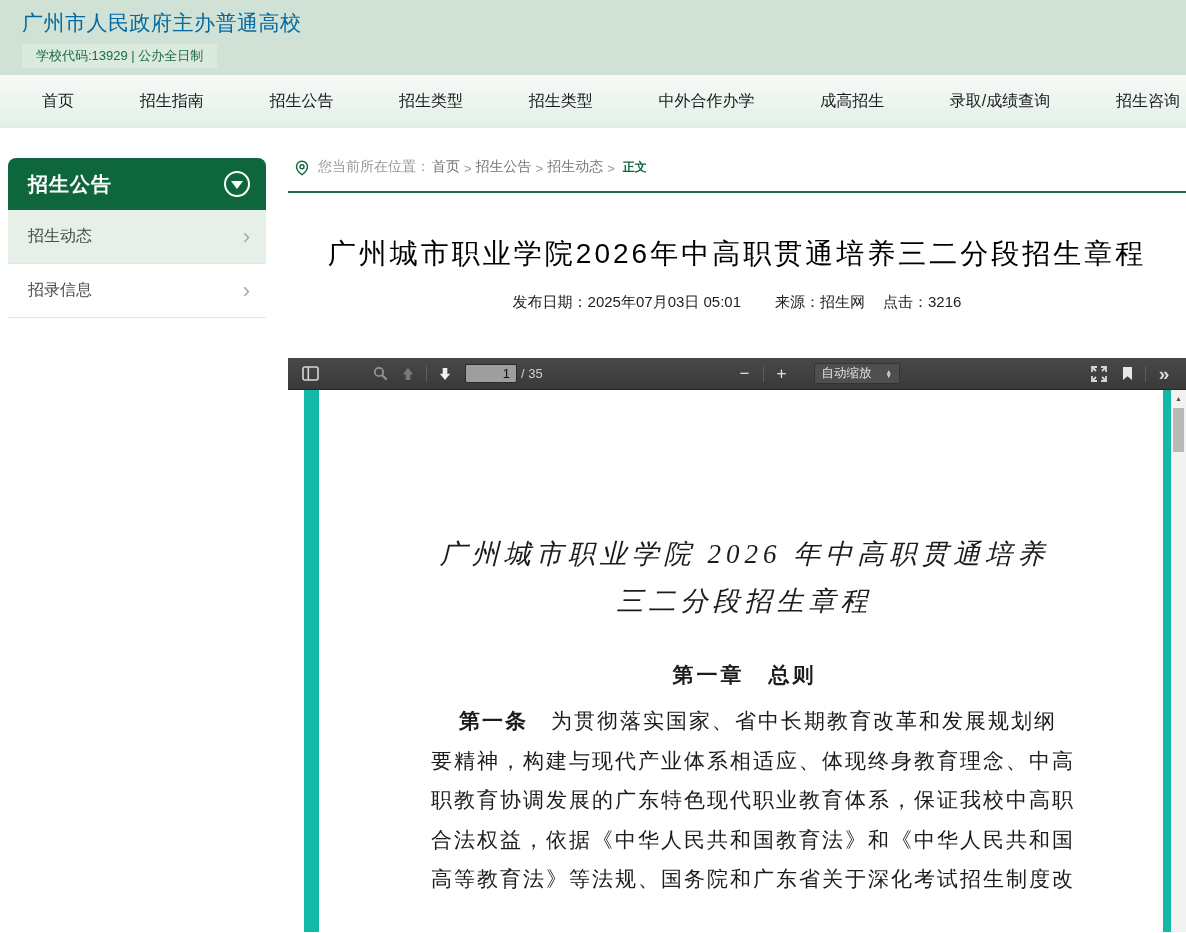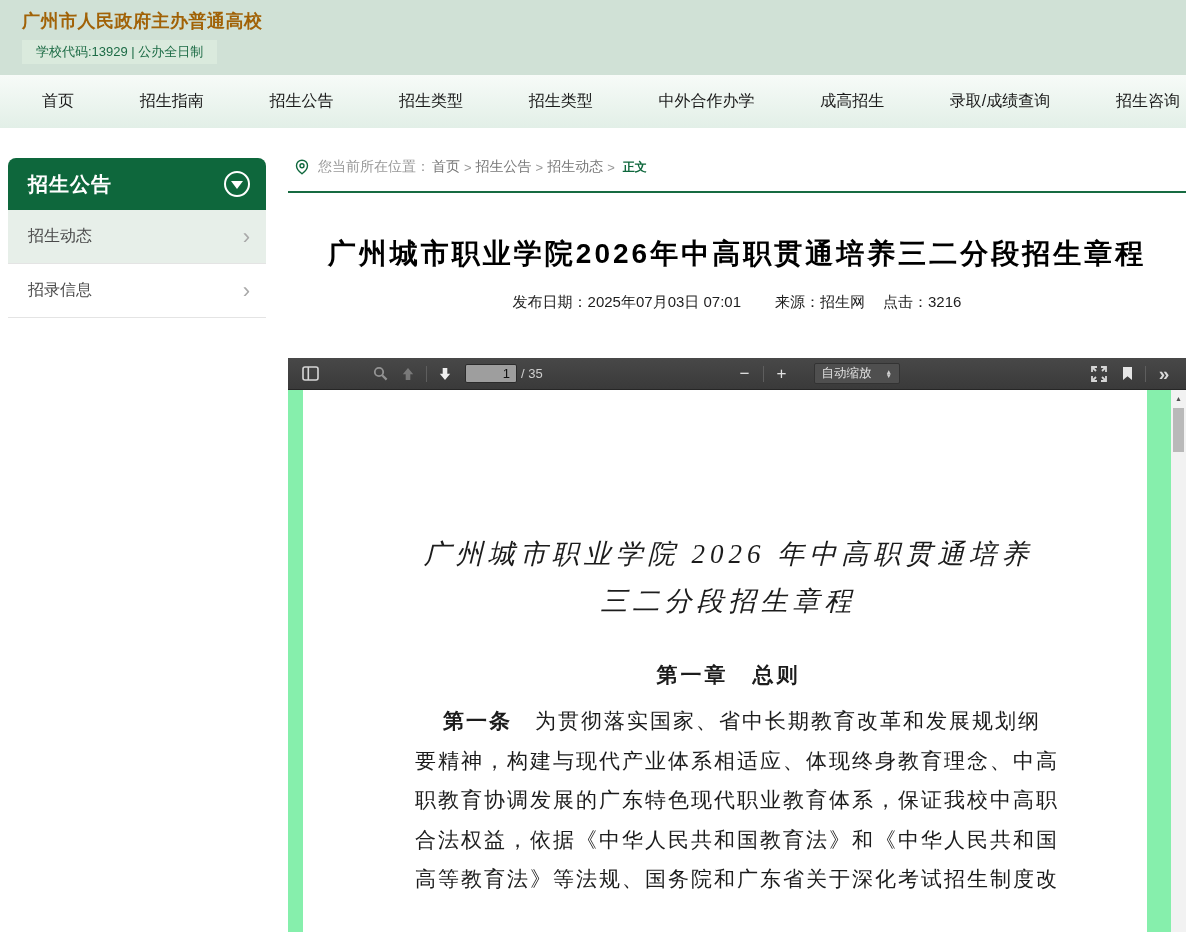--- a/index.html
+++ b/index.html
@@ -1,21 +1,21 @@
 <!DOCTYPE html>
 <html><head>
 <meta charset="utf-8">
 <style>
   * { margin:0; padding:0; box-sizing:border-box; }
   html,body { width:1186px; height:933px; overflow:hidden; background:#fff;
               font-family:"Liberation Sans","DejaVu Sans",sans-serif; }
 
   
   .banner { height:75px; background:#d0e1d6; padding:9px 0 0 22px; }
-  .banner-title { font-size:18px; font-weight:bold; color:#a16207; letter-spacing:0.5px; }
+  .banner-title { font-size:21px; font-weight:normal; color:#0369a1; letter-spacing:0.5px; }
   .banner-badge { display:inline-block; margin-top:7px; background:#daeadd; color:#1c6b45;
                   font-size:13px; padding:3px 14px; }
 
   
   .topnav { height:53px; background:linear-gradient(#f7fbf8,#e2efe7);
             display:flex; align-items:center; justify-content:space-between;
             padding:0 6px 0 42px; }
   .nav-item { font-size:16px; color:#1a1a1a; text-decoration:none; cursor:pointer; white-space:nowrap; }
 
   
@@ -32,29 +32,29 @@
   .sb-toggle .tri { width:0; height:0; border-left:6px solid transparent;
                     border-right:6px solid transparent; border-top:8px solid #fff; margin-top:2px; }
   .sb-item { height:54px; display:flex; align-items:center; justify-content:space-between;
              padding:0 16px 0 20px; font-size:16px; color:#4a4a4a; background:#fff;
              border-bottom:1px solid #e4e4e4; cursor:pointer; }
   .sb-item.active { background:#e7efe9; }
   .chev { color:#a9a9a9; font-size:22px; line-height:1; font-weight:400; }
 
   
   .content { position:absolute; left:288px; top:0; right:0; bottom:0; }
-  .breadcrumb { display:flex; align-items:center; margin-top:30px; font-size:14px;
+  .breadcrumb { display:flex; align-items:flex-end; margin-top:30px; font-size:14px;
                 color:#999; padding-left:6px; }
   .breadcrumb .bc-pin { margin-right:8px; display:flex; }
   .bc-link { color:#777; text-decoration:none; cursor:pointer; margin:0 2px; }
   .bc-sep { color:#999; margin:0 2px; font-size:13px; }
   .bc-current { color:#0e673c; font-weight:bold; font-size:12px; margin-left:6px; }
   .green-rule { height:2px; background:#176b41; margin-top:15px; }
 
-  .art-title { text-align:center; margin-top:42px; font-size:28px; font-weight:bold;
+  .art-title { text-align:center; margin-top:42px; font-size:28px; font-weight:normal;
                color:#000; letter-spacing:3px; }
   .art-meta { text-align:center; margin-top:20px; font-size:15px; color:#1d1d1d; }
   .art-meta .gap1 { margin-left:34px; }
   .art-meta .gap2 { margin-left:18px; }
 
   
   .pdf-viewer { position:absolute; left:0; right:0; top:230px; bottom:0; }
   .pdf-toolbar { height:32px; background:linear-gradient(#484848,#3a3a3a);
                  border-bottom:1px solid #262626; display:flex; align-items:center;
                  padding:0 8px; color:#d6d6d6; }
@@ -71,21 +71,21 @@
   .page-total { font-size:13px; color:#cfcfcf; }
   .zoom-group { margin-left:auto; display:flex; align-items:center; }
   .zoom-glyph { font-size:17px; color:#e2e2e2; }
   .zoom-select { margin-left:18px; background:#4f4f4f; border:1px solid #333; border-radius:2px;
                  height:21px; display:flex; align-items:center; padding:0 7px; cursor:pointer; }
   .zoom-select-label { font-size:12.5px; color:#e0e0e0; margin-right:14px; }
   .updown { display:flex; flex-direction:column; line-height:0.55; font-size:6.5px; color:#cfcfcf; }
   .right-group { display:flex; align-items:center; margin-left:185px; }
   .more-glyph { font-size:19px; font-weight:bold; color:#dadada; }
 
-  .pdf-body { position:relative; height:calc(100% - 33px); background:#86efac; overflow:hidden; }
+  .pdf-body { position:relative; height:calc(100% - 33px); background:#14b8a6; overflow:hidden;margin-left:16px; }
   .pdf-page { position:absolute; left:15px; top:0; width:844px; height:1250px; background:#fff;
               padding:146px 105px 0 112px; font-family:"Liberation Serif","DejaVu Serif",serif;
               color:#1c1c1c; }
   .doc-title { text-align:center; font-size:27px; font-style:italic; letter-spacing:5px;
                line-height:36px; }
   .doc-title2 { margin-top:11px; }
   .doc-chapter { text-align:center; font-size:21px; font-weight:bold; margin-top:42px;
                  letter-spacing:3px; }
   .doc-para { margin-top:13px; font-size:21px; letter-spacing:2px; line-height:39.5px;
               white-space:nowrap; }
@@ -154,21 +154,21 @@
       <a class="bc-link">招生动态</a>
       <span class="bc-sep">&gt;</span>
       <span class="bc-current">正文</span>
     </div>
 
     <div class="green-rule"></div>
 
     <h2 class="art-title">广州城市职业学院2026年中高职贯通培养三二分段招生章程</h2>
 
     <div class="art-meta">
-      <span>发布日期：</span><span>2025年07月03日 07:01</span><span class="gap1">来源：</span><span>招生网</span><span class="gap2">点击：</span><span>3216</span>
+      <span>发布日期：</span><span>2025年07月03日 05:01</span><span class="gap1">来源：</span><span>招生网</span><span class="gap2">点击：</span><span>3216</span>
     </div>
 
     <div class="pdf-viewer">
 
       <div class="pdf-toolbar">
         <div class="tb-btn">
           <svg width="17" height="15" viewBox="0 0 17 15">
             <rect x="1" y="1" width="15" height="13" rx="2" fill="none" stroke="#d6d6d6" stroke-width="1.6"></rect>
             <line x1="6.3" y1="1" x2="6.3" y2="14" stroke="#d6d6d6" stroke-width="1.6"></line>
           </svg>

